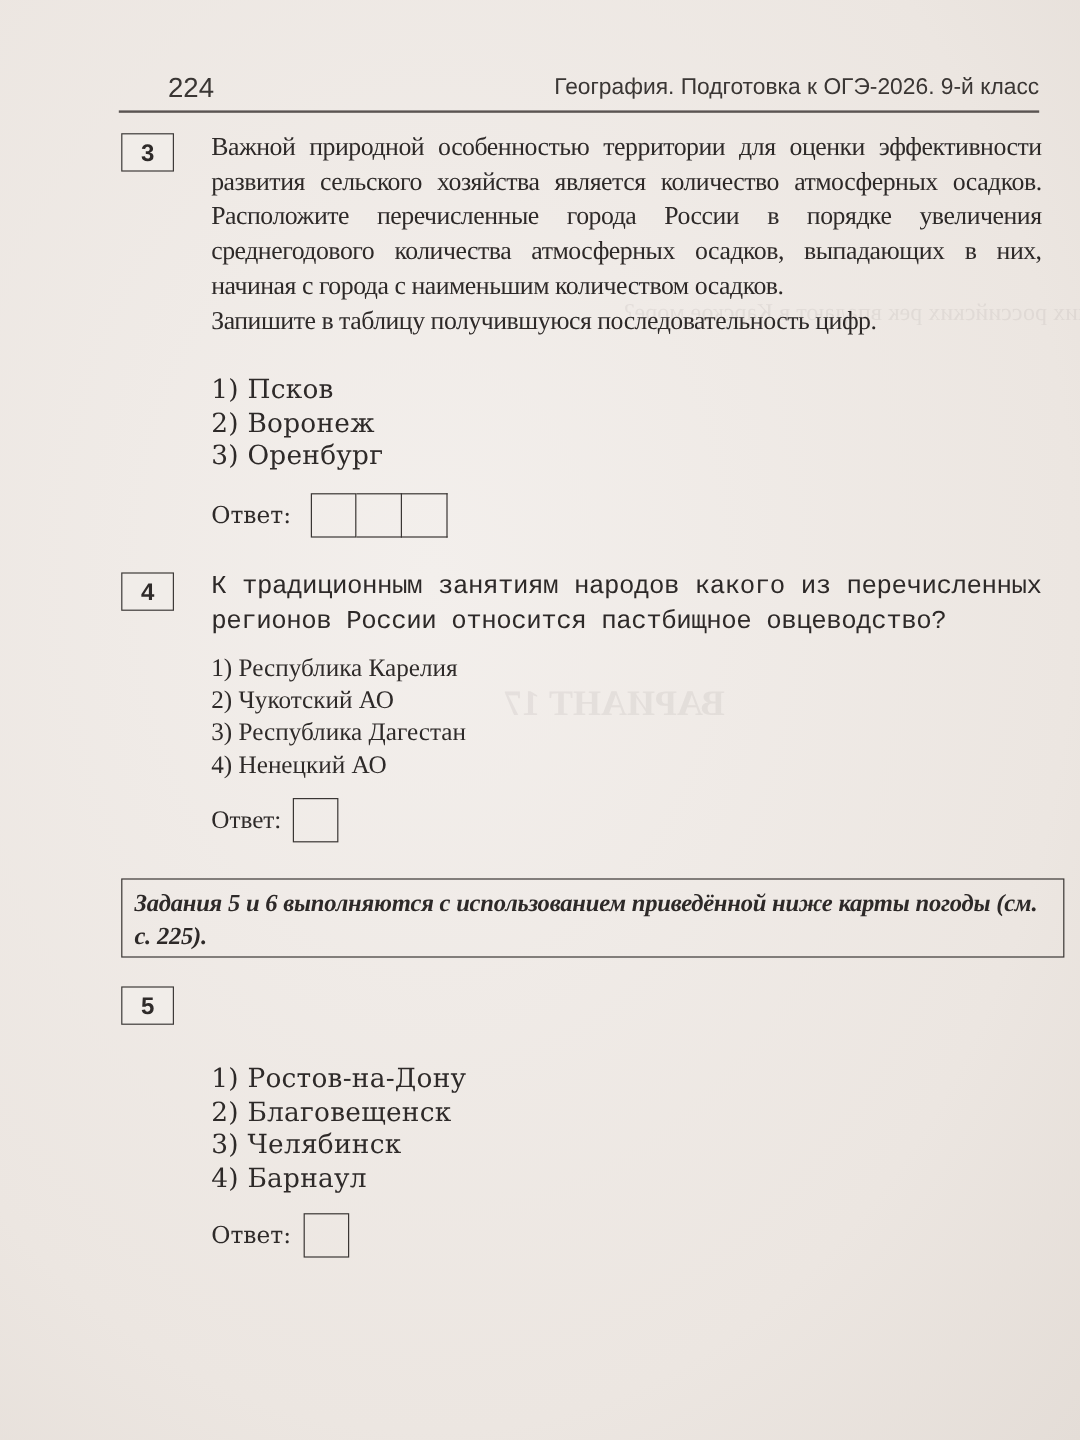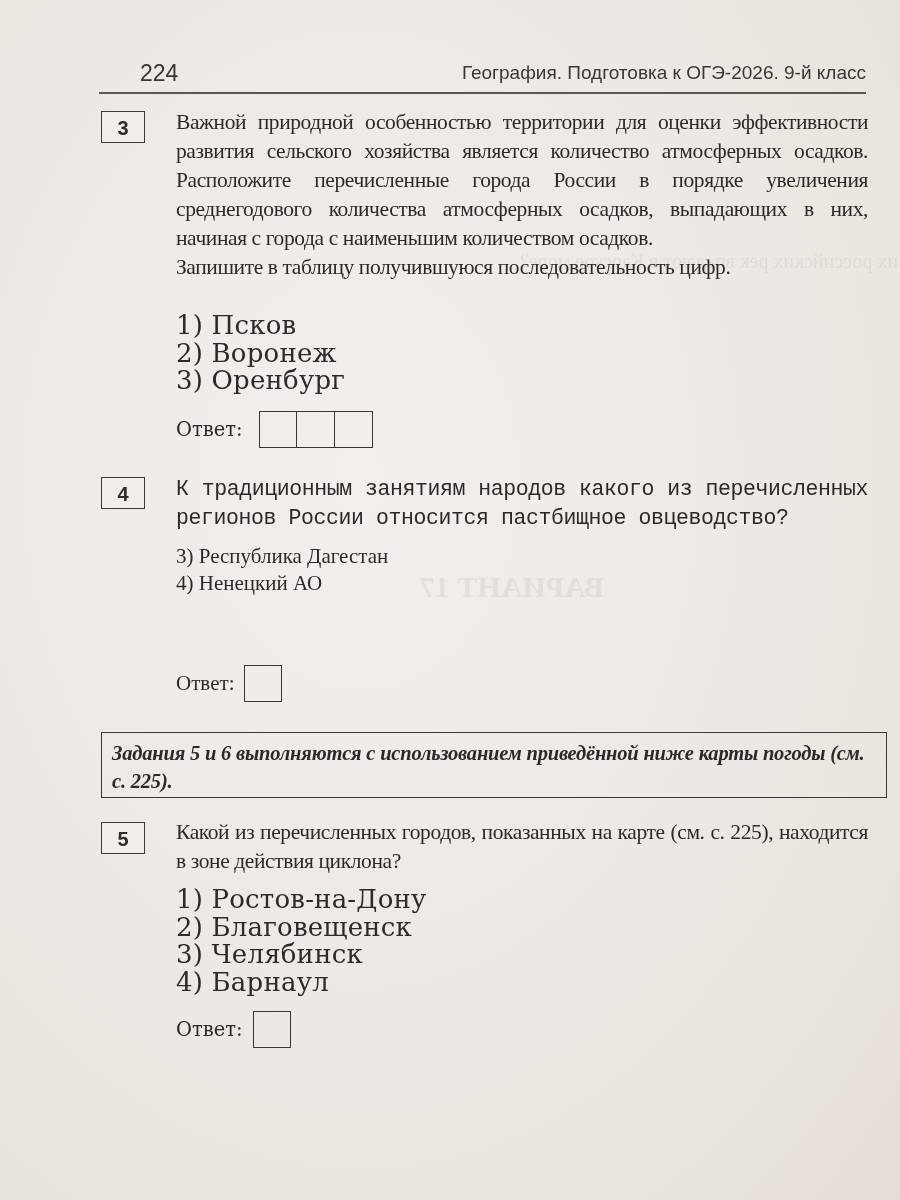--- a/index.html
+++ b/index.html
@@ -30,21 +30,21 @@
       color: #2f2b2a; box-sizing: border-box;
     }
     .qtext {
       position: absolute; left: 176px; width: 692px;
       font-size: 21.5px; line-height: 29px; text-align: justify;
       color: #2d2928;
     }
     .qtext.condensed { letter-spacing: -0.4px; }
     .options { position: absolute; left: 176px; font-size: 21px; line-height: 27px; }
     .options .opt { display: block; }
-    .options.wide { font-family: "DejaVu Serif", serif; font-size: 26px; line-height: 27.5px; letter-spacing: 0.2px; }
+    .options.wide { font-family: "DejaVu Serif", serif; font-size: 22px; line-height: 27.5px; letter-spacing: 0.2px; }
     .answer-row { position: absolute; left: 176px; display: flex; align-items: center; }
     .answer-label { font-size: 21px; margin-right: 10px; }
     .answer-label.wide { font-family: "DejaVu Serif", serif; font-size: 19.5px; }
     .cell { width: 38px; height: 37px; border: 1.5px solid #3a3634; box-sizing: border-box; background: transparent; }
     .cell + .cell { border-left: none; }
     .note {
       position: absolute; left: 101px; top: 732px; width: 786px; height: 66px;
       border: 1.5px solid #3a3634; box-sizing: border-box;
       padding: 6px 10px;
       font-size: 20.5px; line-height: 28px; font-style: italic; font-weight: bold;
@@ -84,32 +84,33 @@
     <div style="display:flex; margin-left:6px;">
       <div class="cell"></div>
       <div class="cell"></div>
       <div class="cell"></div>
     </div>
   </div>
 
   <div class="task-num" style="left:101px; top:477px;">4</div>
   <div class="qtext condensed" style="top:475px;font-family:Liberation Mono, monospace;">К традиционным занятиям народов какого из перечисленных регионов России относится пастбищное овцеводство?</div>
   <div class="options" style="top:543px; line-height:27px;">
+    <span class="opt">1) Республика Карелия</span>
+    <span class="opt">2) Чукотский АО</span>
     <span class="opt">3) Республика Дагестан</span>
     <span class="opt">4) Ненецкий АО</span>
   </div>
   <div class="answer-row" style="top:665px;">
     <span class="answer-label">Ответ:</span>
     <div class="cell"></div>
   </div>
 
   <div class="note">Задания 5 и 6 выполняются с использованием приведённой ниже карты погоды (см. с. 225).</div>
 
   <div class="task-num" style="left:101px; top:822px;">5</div>
-  <div class="qtext condensed" style="top:818px;">Какой из перечисленных городов, показанных на карте (см. с. 225), находится в зоне действия циклона?</div>
   <div class="options wide" style="top:886px;">
     <span class="opt">1) Ростов-на-Дону</span>
     <span class="opt">2) Благовещенск</span>
     <span class="opt">3) Челябинск</span>
     <span class="opt">4) Барнаул</span>
   </div>
   <div class="answer-row" style="top:1011px;">
     <span class="answer-label wide">Ответ:</span>
     <div class="cell"></div>
   </div>

